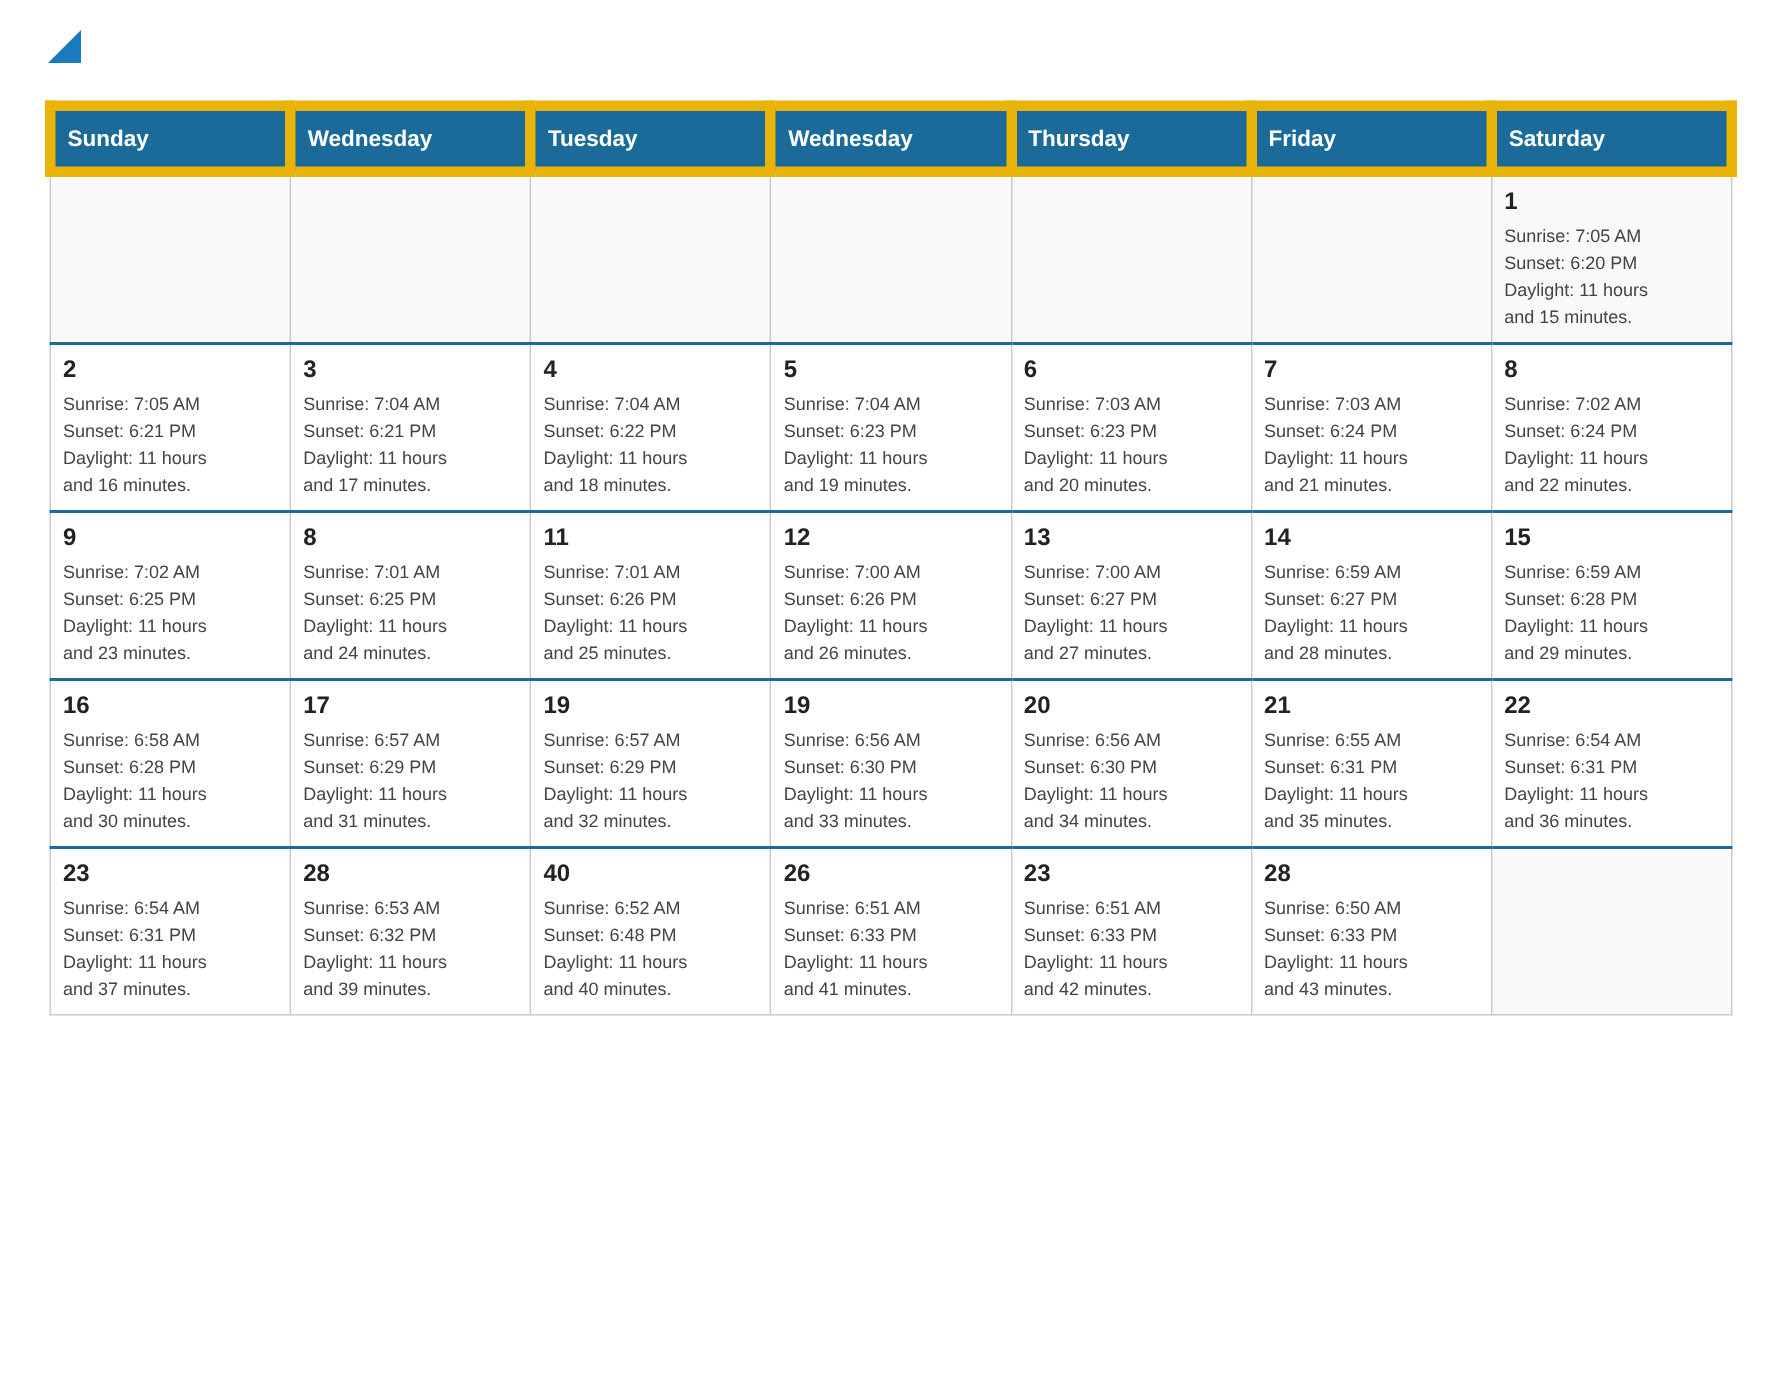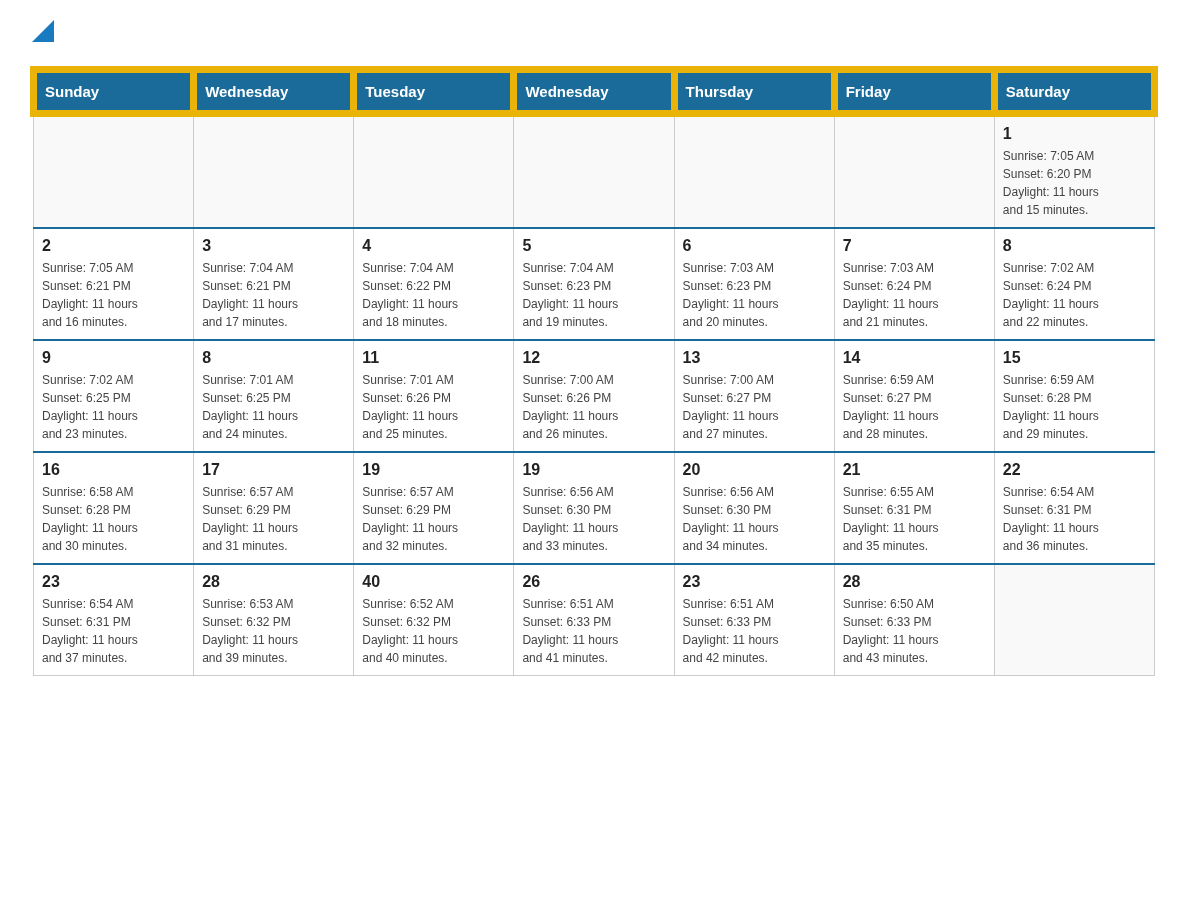--- a/index.html
+++ b/index.html
@@ -310,21 +310,21 @@
         <td>
           <div class="day-number">28</div>
           <div class="day-info" style="white-space: pre-line;">Sunrise: 6:53 AM
 Sunset: 6:32 PM
 Daylight: 11 hours
 and 39 minutes.</div>
         </td>
         <td>
           <div class="day-number">40</div>
           <div class="day-info" style="white-space: pre-line;">Sunrise: 6:52 AM
-Sunset: 6:32 PM
+Sunset: 6:48 PM
 Daylight: 11 hours
 and 40 minutes.</div>
         </td>
         <td>
           <div class="day-number">26</div>
           <div class="day-info" style="white-space: pre-line;">Sunrise: 6:51 AM
 Sunset: 6:33 PM
 Daylight: 11 hours
 and 41 minutes.</div>
         </td>

